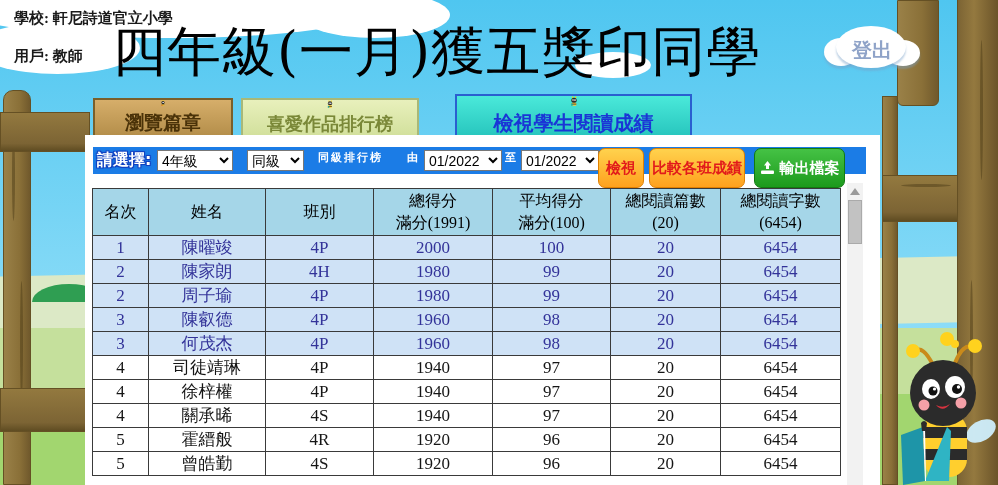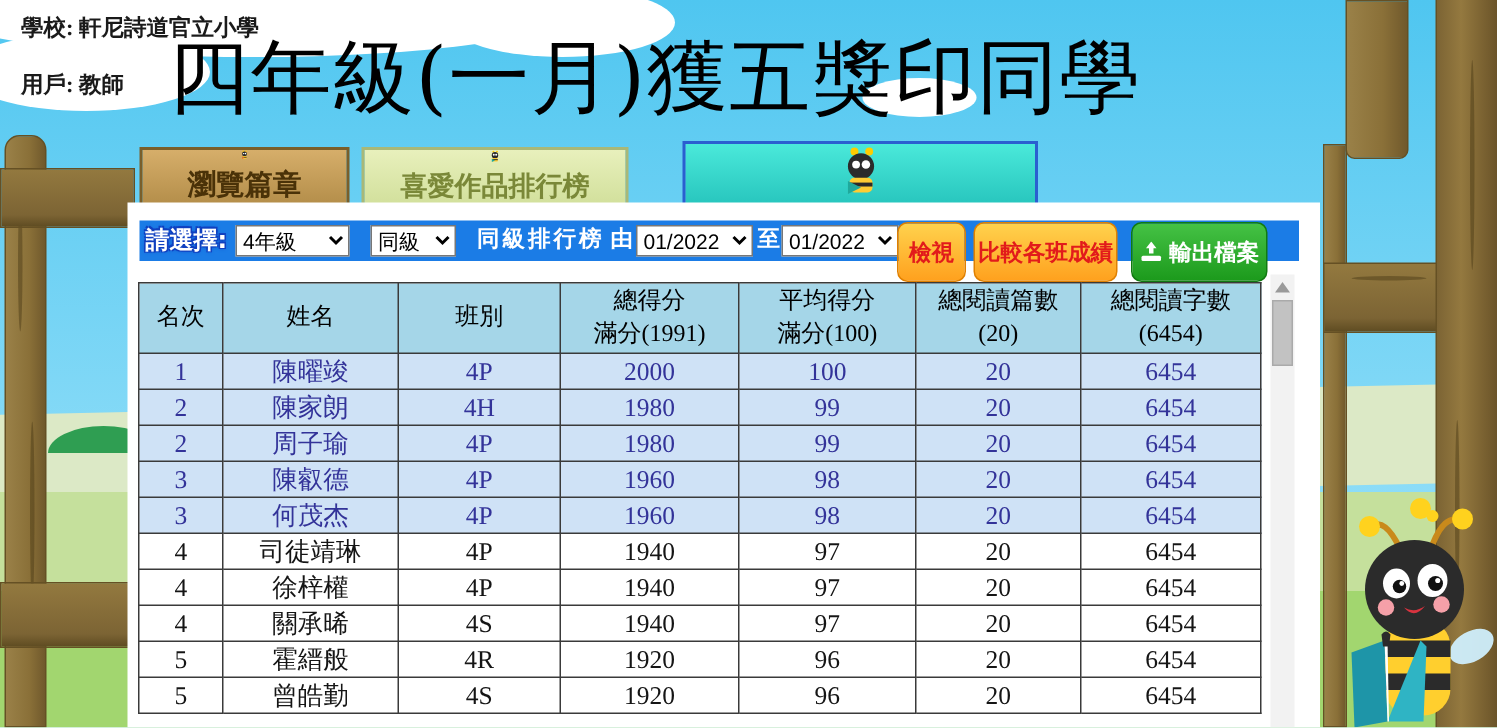--- a/index.html
+++ b/index.html
@@ -41,21 +41,21 @@
   
   .panel { position:absolute; left:85px; top:135px; width:795px; height:350px; background:#fff; }
 
   
   .filter-bar { position:absolute; left:8px; top:12px; width:773px; height:27px; background:#1b7ce6; }
   .filter-bar .fb { position:absolute; top:3px; }
   .prompt { left:4px; top:3px; font-size:16px; font-weight:bold; color:#fff; text-shadow:-1px -1px 0 #1040c0,1px -1px 0 #1040c0,-1px 1px 0 #1040c0,1px 1px 0 #1040c0, 0 0 3px #1040c0; }
   .filter-bar select { height:21px; font-size:14px; border:1px solid #777; background:#fff; }
   .sel-grade { left:64px;  width:76px; }
   .sel-scope { left:154px; width:57px; }
-  .lbl-white { color:#fff; font-weight:bold; font-size:15px; top:4px; }
+  .lbl-white { color:#fff; font-weight:bold; font-size:11px; top:4px; }
   .lbl-rank { left:225px; letter-spacing:2px; }
   .lbl-from { left:314px; }
   .sel-from { left:331px; width:78px; }
   .lbl-to   { left:412px; }
   .sel-to   { left:428px; width:78px; }
   .btn { position:absolute; top:1px; height:40px; border-radius:7px; font-weight:bold; font-size:15px; cursor:pointer; display:flex; align-items:center; justify-content:center; }
   .btn-orange { background:linear-gradient(#ffd24d,#ffa11e); border:1px solid #e08000; color:#e21b1b; }
   .btn-view    { left:505px; width:46px; }
   .btn-compare { left:556px; width:96px; }
   .btn-export  { left:661px; width:91px; background:linear-gradient(#45c245,#1c9a1c); border:1px solid #117a11; color:#fff; gap:5px; }
@@ -102,20 +102,26 @@
 
   <div class="cloud" style="left:-40px;top:-22px;width:420px;height:60px;"></div>
   <div class="cloud" style="left:-25px;top:22px;width:165px;height:52px;"></div>
   <div class="cloud" style="left:300px;top:-8px;width:150px;height:46px;"></div>
   <div class="cloud" style="left:575px;top:52px;width:76px;height:26px;"></div>
 
   <div class="school-label">學校: 軒尼詩道官立小學</div>
   <div class="user-label">用戶: 教師</div>
   <div class="page-title">四年級(一月)獲五獎印同學</div>
 
+  <div class="logout-btn">
+    <div class="puff" style="left:0;top:14px;width:34px;height:28px;"></div>
+    <div class="puff" style="left:62px;top:16px;width:34px;height:26px;"></div>
+    <div class="puff" style="left:12px;top:2px;width:70px;height:42px;"></div>
+    <div class="txt">登出</div>
+  </div>
 
   <div class="tab tab-browse">
     <svg width="22" height="30" viewBox="0 0 22 30">
       <circle cx="7" cy="4" r="2.4" fill="#ffcc00"></circle>
         <circle cx="16" cy="4" r="2.4" fill="#ffcc00"></circle>
       <circle cx="11" cy="13" r="8" fill="#2b2b2b"></circle>
       <circle cx="8" cy="12" r="2.4" fill="#fff"></circle>
         <circle cx="14" cy="12" r="2.6" fill="#fff"></circle>
       <rect x="4" y="20" width="14" height="9" rx="3" fill="#ffcc33"></rect>
       <rect x="4" y="23" width="14" height="2.4" fill="#2b2b2b"></rect>
@@ -140,20 +146,21 @@
     <svg width="24" height="34" viewBox="0 0 22 30">
       <circle cx="7" cy="4" r="2.4" fill="#ffcc00"></circle>
         <circle cx="16" cy="4" r="2.4" fill="#ffcc00"></circle>
       <circle cx="11" cy="13" r="8" fill="#2b2b2b"></circle>
       <circle cx="8" cy="12" r="2.4" fill="#fff"></circle>
         <circle cx="14" cy="12" r="2.6" fill="#fff"></circle>
       <rect x="4" y="20" width="14" height="9" rx="3" fill="#ffcc33"></rect>
       <rect x="4" y="23" width="14" height="2.4" fill="#2b2b2b"></rect>
       <path d="M3 22 L11 26 L3 30 Z" fill="#1fa99c"></path>
     </svg>
+    <span>檢視學生閱讀成績</span>
   </div>
 
   <div class="panel">
 
     <div class="filter-bar">
       <span class="fb prompt">請選擇:</span>
       <select class="fb sel-grade">
         <option>4年級</option>
       </select>
       <select class="fb sel-scope">

